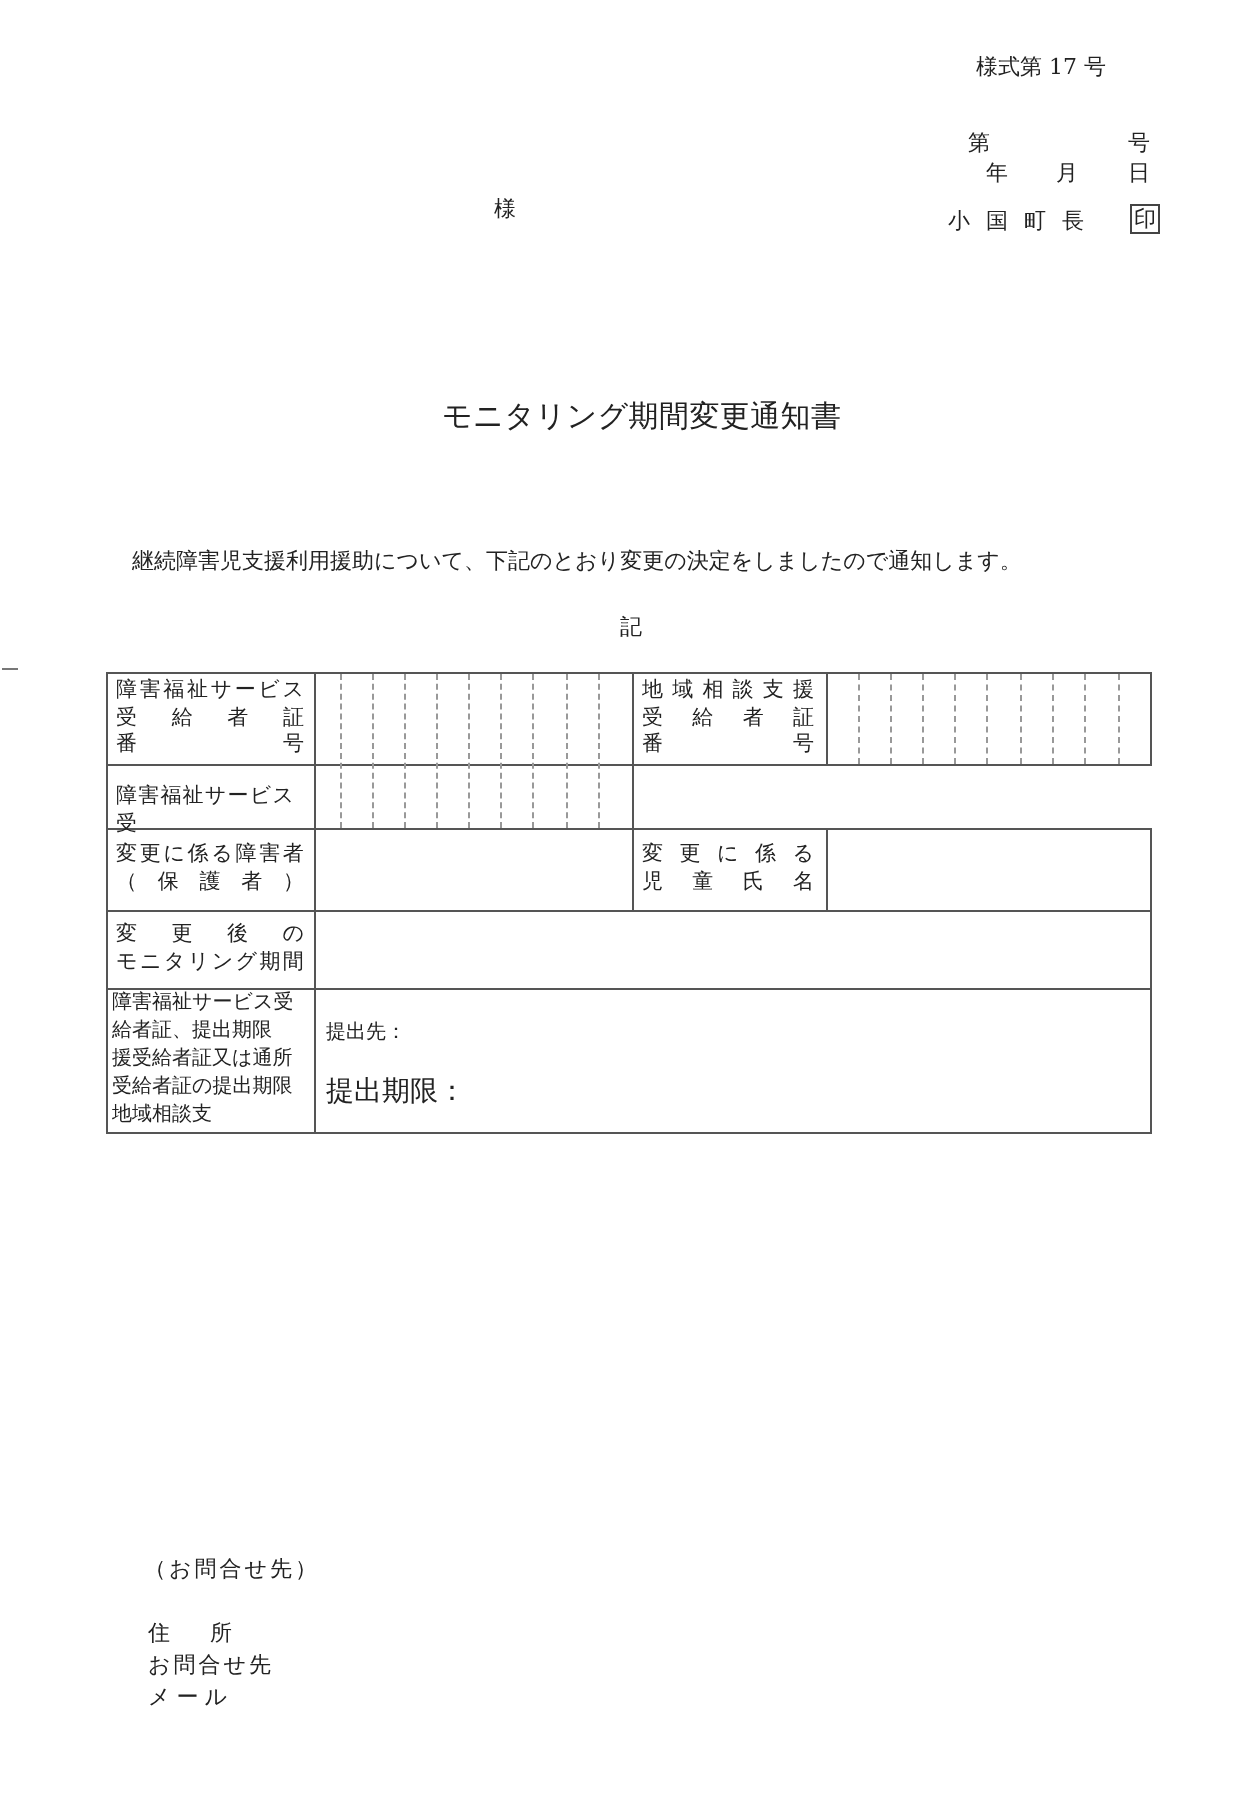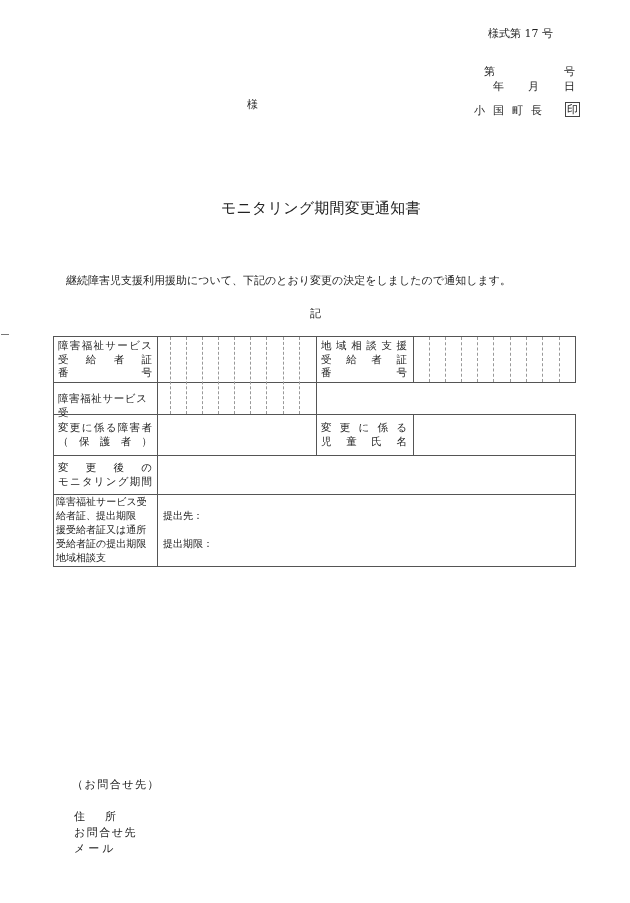--- a/index.html
+++ b/index.html
@@ -202,21 +202,21 @@
 <div class="lbl" style="left:56px;top:495px;width:100px;font-size:10px;line-height:14px;">
   <div>障害福祉サービス受</div>
   <div>給者証、提出期限</div>
   <div>援受給者証又は通所</div>
   <div>受給者証の提出期限</div>
   <div>地域相談支</div>
 </div>
 
 <div class="abs" style="left:163px;top:509px;font-size:10px;">提出先：</div>
 <div class="abs" style="left:210px;top:506px;width:360px;height:16px;"></div>
-<div class="abs" style="left:163px;top:537px;font-size:10px;text-align:center;">提出期限：</div>
+<div class="abs" style="left:163px;top:537px;font-size:14px;text-align:center;">提出期限：</div>
 <div class="abs" style="left:215px;top:534px;width:355px;height:16px;"></div>
 
 <div class="abs t11" style="left:72px;top:777px;letter-spacing:1.5px;">（お問合せ先）</div>
 <div class="abs t11" style="left:74px;top:809px;width:42px;">
   <div class="spread">
     <span>住</span>
     <span>所</span>
   </div>
 </div>
 <div class="abs t11" style="left:74px;top:825px;letter-spacing:1.5px;">お問合せ先</div>

